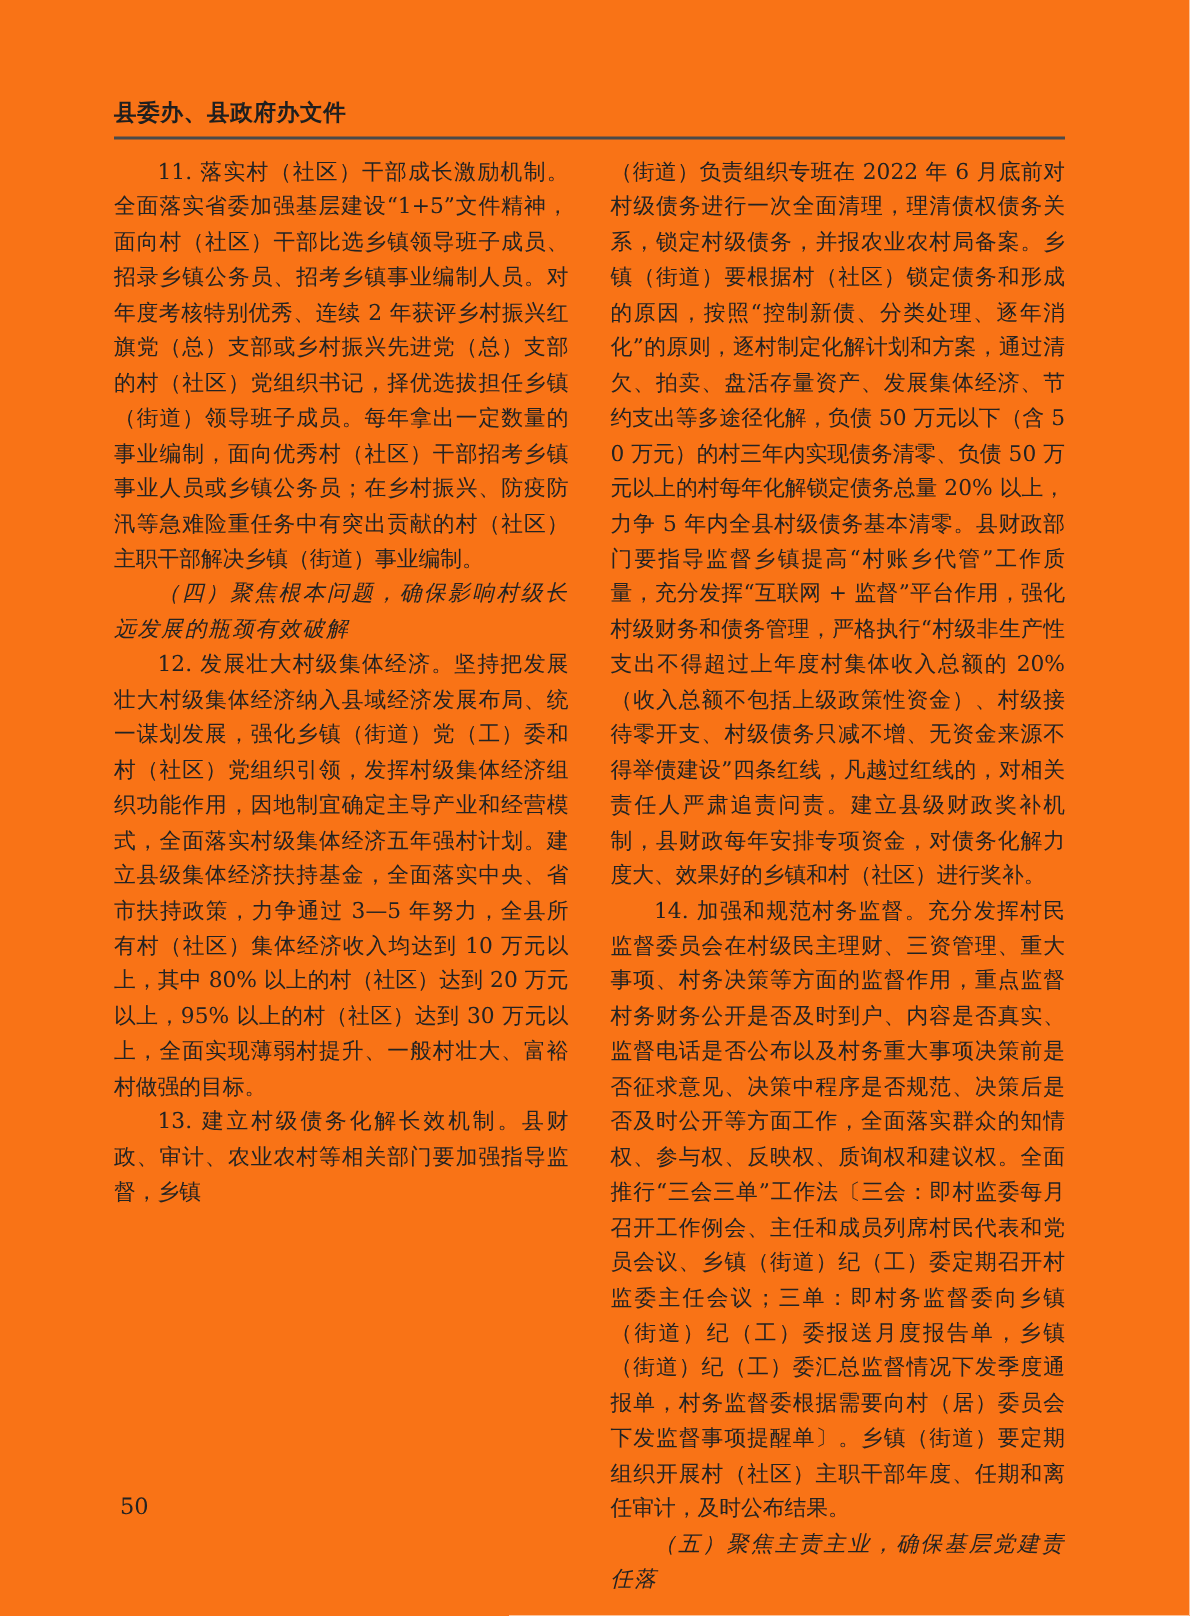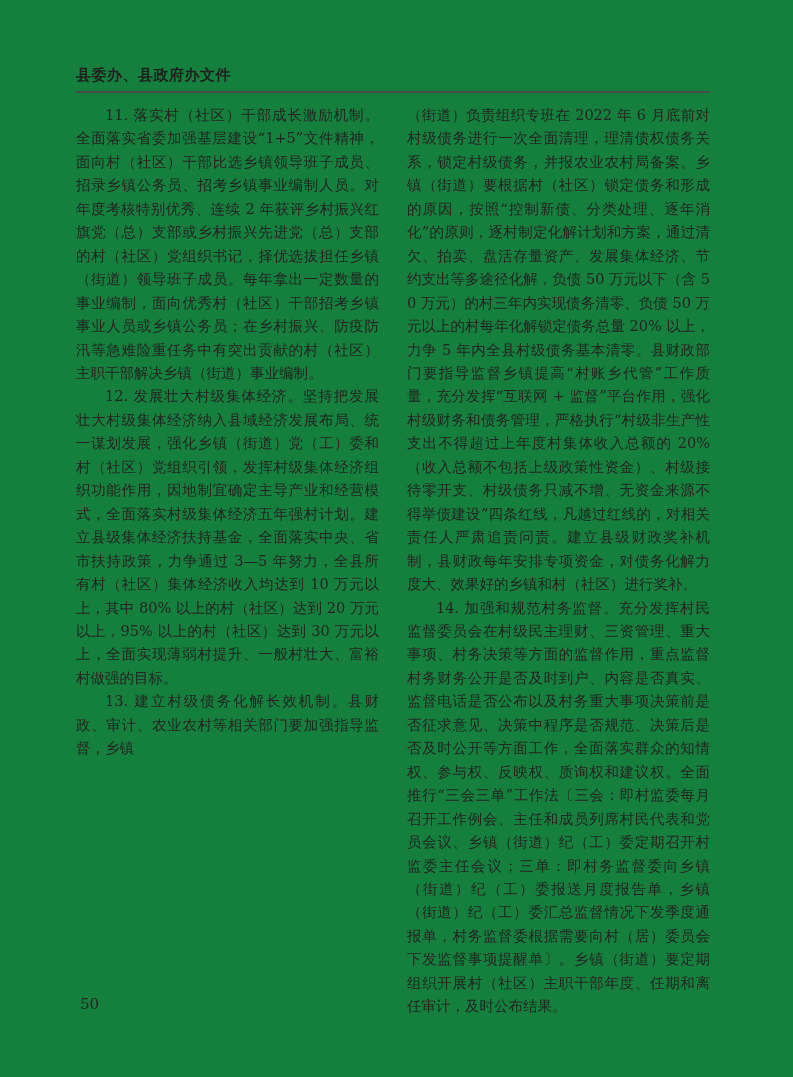--- a/index.html
+++ b/index.html
@@ -4,21 +4,21 @@
 <style>
   html, body {
     margin: 0;
     padding: 0;
     background: #ffffff;
   }
   .page {
     position: relative;
     width: 793px;
     height: 1077px;
-    background: #15803d;
+    background: #f97316;
     overflow: hidden;
     font-family: "DejaVu Serif", "Liberation Serif", serif;
   }
   .header-title {
     position: absolute;
     left: 76px;
     top: 66px;
     font-family: "Liberation Sans", "DejaVu Sans", sans-serif;
     font-weight: bold;
     font-size: 15px;
@@ -75,26 +75,28 @@
 <div class="page">
 
   <div class="header-title">县委办、县政府办文件</div>
 
   <div class="header-rule"></div>
 
   <div class="columns">
 
     <div class="col">
       <p class="body indent">11. 落实村（社区）干部成长激励机制。全面落实省委加强基层建设“1+5”文件精神，面向村（社区）干部比选乡镇领导班子成员、招录乡镇公务员、招考乡镇事业编制人员。对年度考核特别优秀、连续 2 年获评乡村振兴红旗党（总）支部或乡村振兴先进党（总）支部的村（社区）党组织书记，择优选拔担任乡镇（街道）领导班子成员。每年拿出一定数量的事业编制，面向优秀村（社区）干部招考乡镇事业人员或乡镇公务员；在乡村振兴、防疫防汛等急难险重任务中有突出贡献的村（社区）主职干部解决乡镇（街道）事业编制。</p>
+      <p class="kai indent">（四）聚焦根本问题，确保影响村级长远发展的瓶颈有效破解</p>
       <p class="body indent">12. 发展壮大村级集体经济。坚持把发展壮大村级集体经济纳入县域经济发展布局、统一谋划发展，强化乡镇（街道）党（工）委和村（社区）党组织引领，发挥村级集体经济组织功能作用，因地制宜确定主导产业和经营模式，全面落实村级集体经济五年强村计划。建立县级集体经济扶持基金，全面落实中央、省市扶持政策，力争通过 3—5 年努力，全县所有村（社区）集体经济收入均达到 10 万元以上，其中 80% 以上的村（社区）达到 20 万元以上，95% 以上的村（社区）达到 30 万元以上，全面实现薄弱村提升、一般村壮大、富裕村做强的目标。</p>
       <p class="body indent">13. 建立村级债务化解长效机制。县财政、审计、农业农村等相关部门要加强指导监督，乡镇</p>
     </div>
 
     <div class="col">
       <p class="body">（街道）负责组织专班在 2022 年 6 月底前对村级债务进行一次全面清理，理清债权债务关系，锁定村级债务，并报农业农村局备案。乡镇（街道）要根据村（社区）锁定债务和形成的原因，按照“控制新债、分类处理、逐年消化”的原则，逐村制定化解计划和方案，通过清欠、拍卖、盘活存量资产、发展集体经济、节约支出等多途径化解，负债 50 万元以下（含 50 万元）的村三年内实现债务清零、负债 50 万元以上的村每年化解锁定债务总量 20% 以上，力争 5 年内全县村级债务基本清零。县财政部门要指导监督乡镇提高“村账乡代管”工作质量，充分发挥“互联网 + 监督”平台作用，强化村级财务和债务管理，严格执行“村级非生产性支出不得超过上年度村集体收入总额的 20%（收入总额不包括上级政策性资金）、村级接待零开支、村级债务只减不增、无资金来源不得举债建设”四条红线，凡越过红线的，对相关责任人严肃追责问责。建立县级财政奖补机制，县财政每年安排专项资金，对债务化解力度大、效果好的乡镇和村（社区）进行奖补。</p>
       <p class="body indent">14. 加强和规范村务监督。充分发挥村民监督委员会在村级民主理财、三资管理、重大事项、村务决策等方面的监督作用，重点监督村务财务公开是否及时到户、内容是否真实、监督电话是否公布以及村务重大事项决策前是否征求意见、决策中程序是否规范、决策后是否及时公开等方面工作，全面落实群众的知情权、参与权、反映权、质询权和建议权。全面推行“三会三单”工作法〔三会：即村监委每月召开工作例会、主任和成员列席村民代表和党员会议、乡镇（街道）纪（工）委定期召开村监委主任会议；三单：即村务监督委向乡镇（街道）纪（工）委报送月度报告单，乡镇（街道）纪（工）委汇总监督情况下发季度通报单，村务监督委根据需要向村（居）委员会下发监督事项提醒单〕。乡镇（街道）要定期组织开展村（社区）主职干部年度、任期和离任审计，及时公布结果。</p>
+      <p class="kai indent">（五）聚焦主责主业，确保基层党建责任落</p>
     </div>
 
   </div>
 
   <div class="page-number">50</div>
 
 </div>
 
 </body></html>

